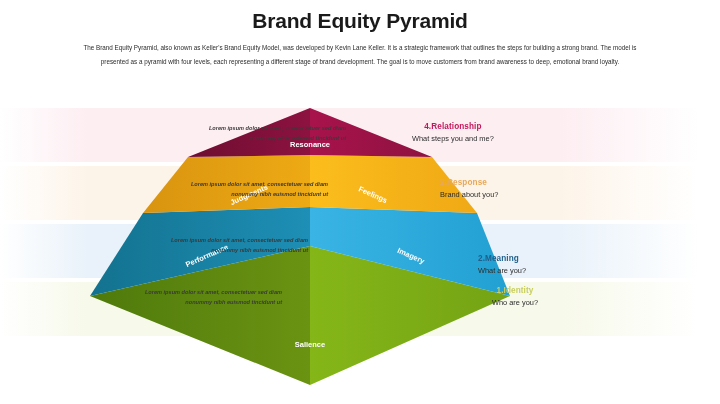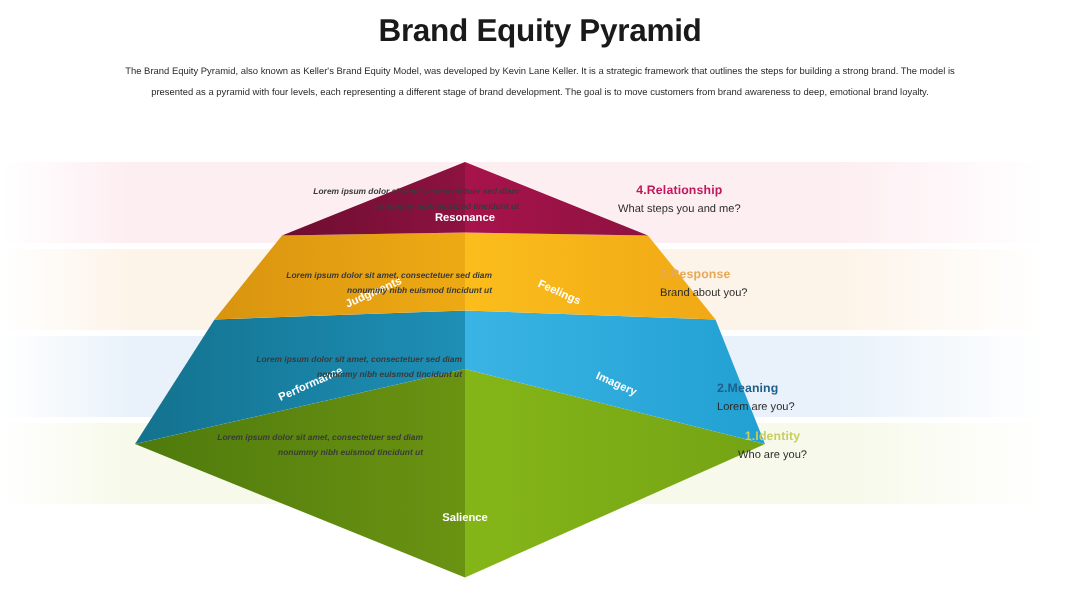--- a/index.html
+++ b/index.html
@@ -212,19 +212,19 @@
   <p class="stage-q">What steps you and me?</p>
 </div>
 
 <div class="stage stage-3">
   <p class="stage-title" style="color: rgb(232, 168, 90);">2.Response</p>
   <p class="stage-q">Brand about you?</p>
 </div>
 
 <div class="stage stage-2">
   <p class="stage-title" style="color: rgb(31, 95, 139);">2.Meaning</p>
-  <p class="stage-q">Lorem are you?</p>
+  <p class="stage-q">What are you?</p>
 </div>
 
 <div class="stage stage-1">
   <p class="stage-title" style="color: rgb(200, 207, 94);">1.Identity</p>
   <p class="stage-q">Who are you?</p>
 </div>
 
 </body></html>

